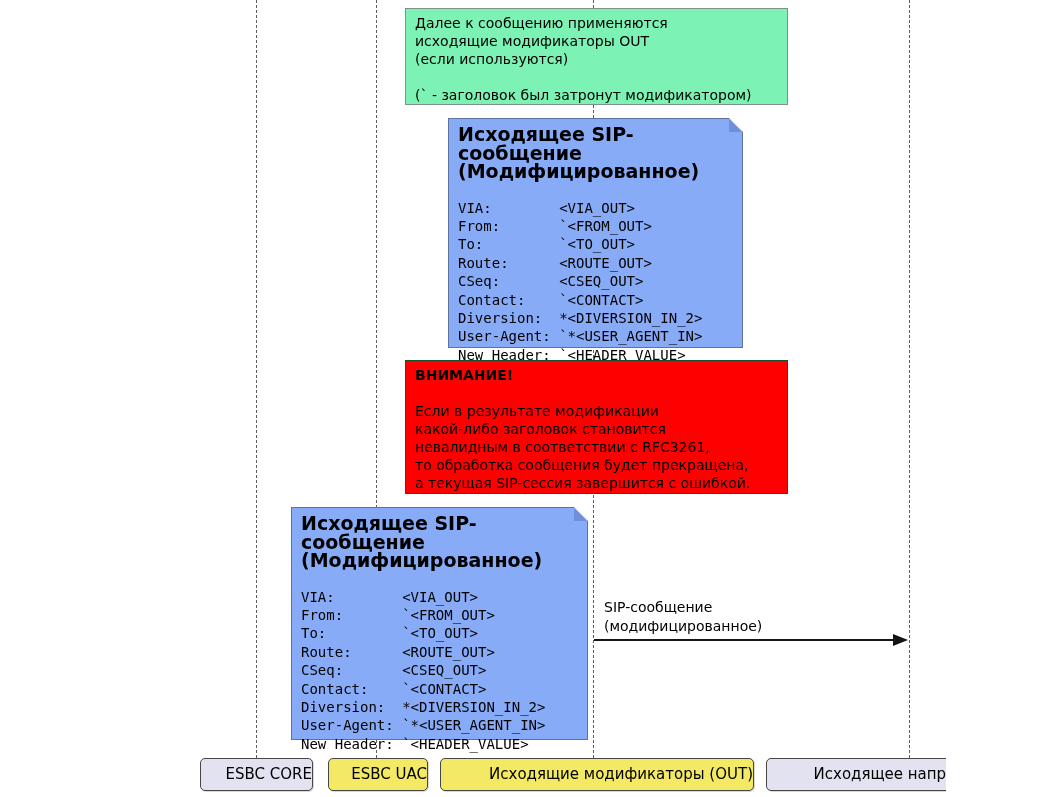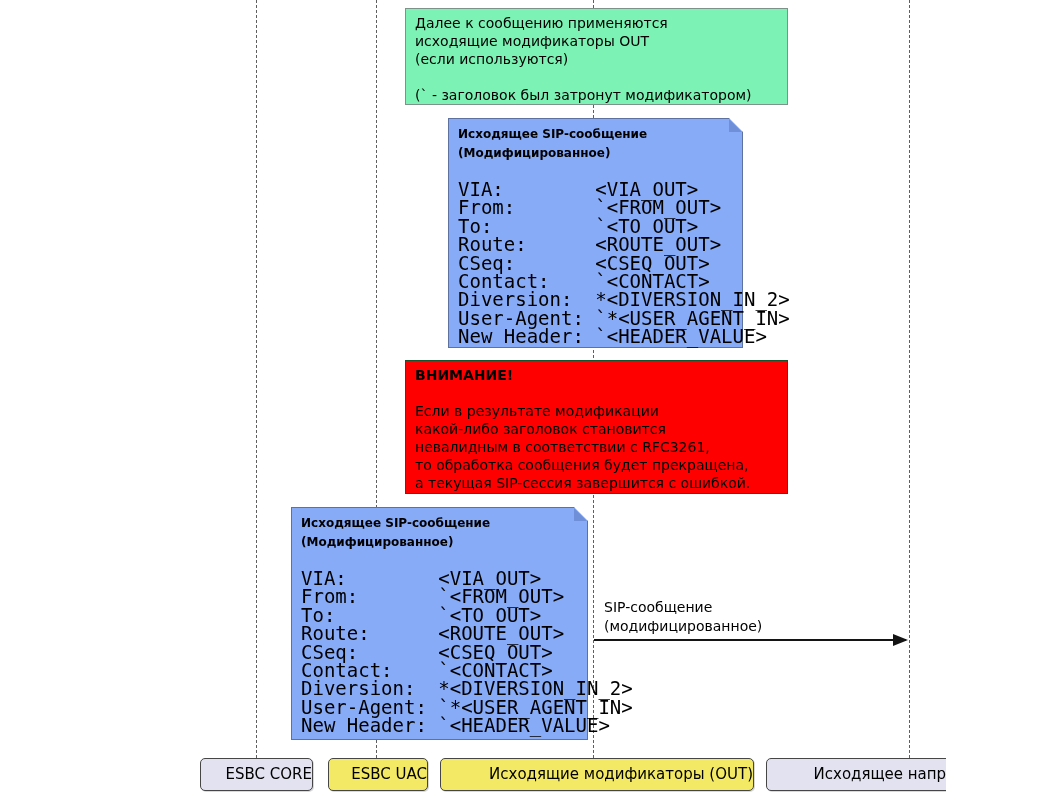--- a/index.html
+++ b/index.html
@@ -14,24 +14,24 @@
     border-left:1px dashed #5f5f5f; z-index:1;
   }
   .note {
     position:absolute; z-index:2; box-sizing:border-box;
     font-size:14px; line-height:18px;
   }
   .note .sans { white-space:pre-line; }
   .note-green { background:#7CF2B4; border:1px solid #7d9389; padding:5px 9px; }
   .note-red   { background:#FF0000; border:1px solid #14532d; padding:5px 9px; }
   .note-blue  { background:#87ABF7; border:1px solid #5d729f; padding:6px 9px; line-height:18.5px; }
-  .note-title { font-weight:bold; font-size:12px; white-space:pre-line; }
+  .note-title { font-weight:bold; font-size:19px; white-space:pre-line; }
   .note-mono  {
     font-family:"DejaVu Sans Mono","Liberation Mono",monospace;
-    font-size:19px; white-space:pre; margin-top:18px; line-height:18.4px;
+    font-size:14px; white-space:pre; margin-top:18px; line-height:18.4px;
   }
   .fold-cover {
     position:absolute; top:-1px; right:-1px; width:0; height:0;
     border-top:14px solid #ffffff; border-left:14px solid transparent;
   }
   .fold-flap {
     position:absolute; top:0; right:0; width:0; height:0;
     border-bottom:13px solid #6f8fd8; border-right:13px solid transparent;
   }
   .participant {

